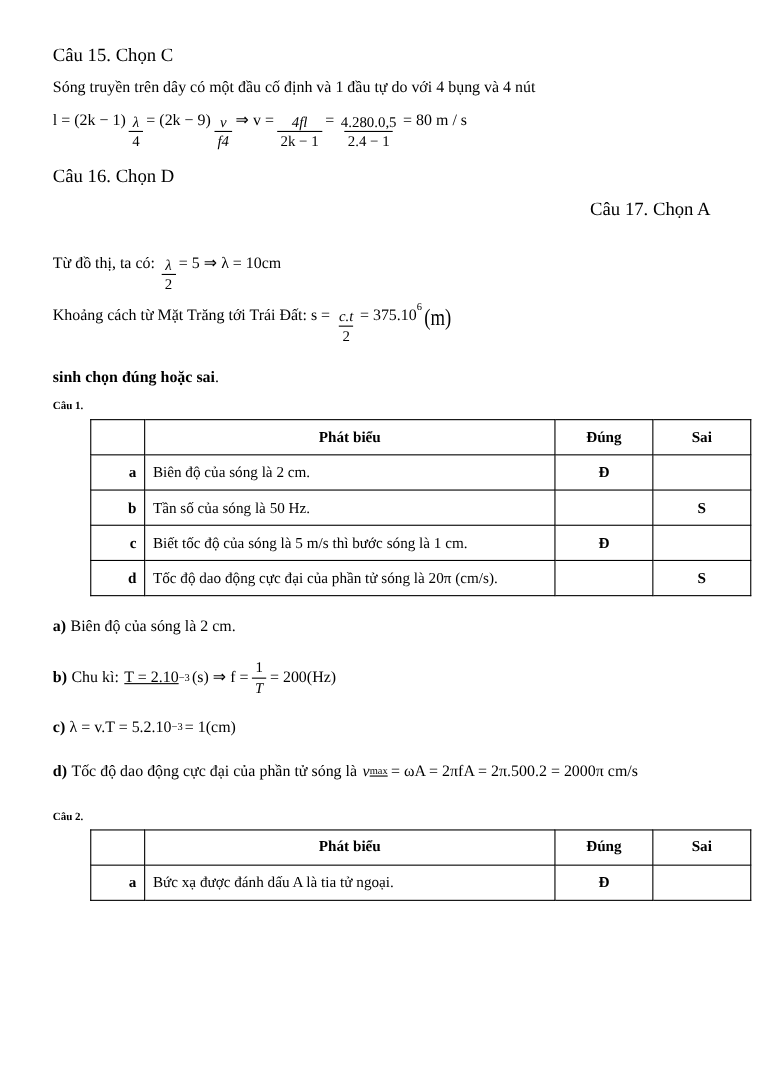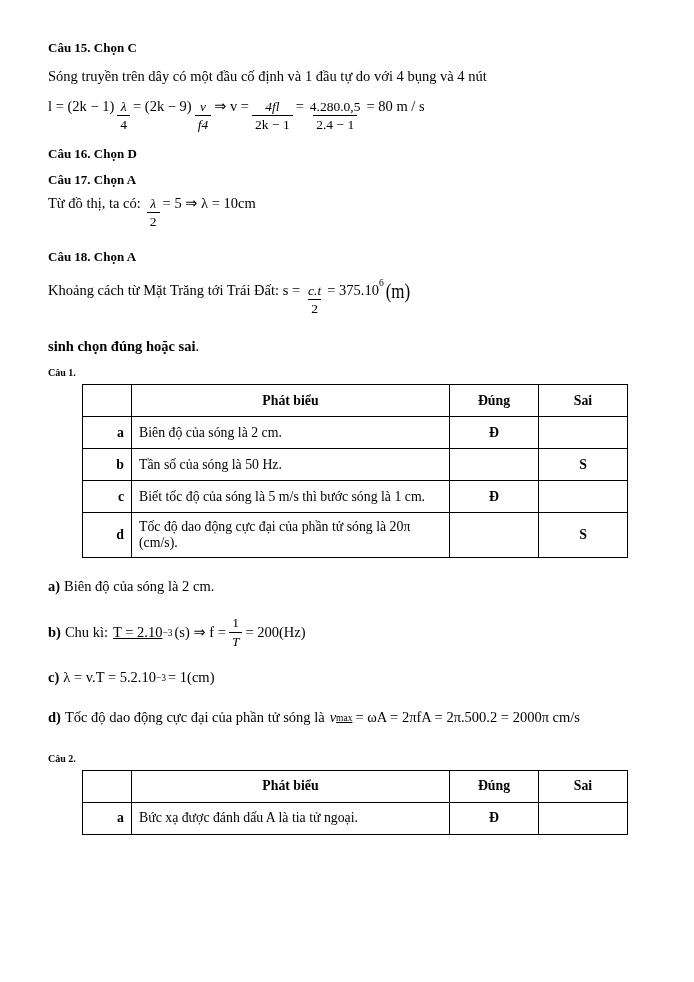--- a/index.html
+++ b/index.html
@@ -15,22 +15,22 @@
     overflow: hidden;
   }
   .page {
     position: relative;
     width: 694px;
     height: 982px;
     box-sizing: border-box;
     padding: 40px 48px 20px 48px;
   }
   .heading {
-    font-weight: bold;
-    font-size: 13px;
+    font-weight: normal;
+    font-size: 17px;
     margin: 0 0 10px 0;
   }
   .para {
     font-size: 14.5px;
     margin: 0 0 12px 0;
     line-height: 1.45;
   }
   .mathline {
     font-size: 14.5px;
     margin: 6px 0 14px 0;
@@ -82,21 +82,21 @@
     font-weight: normal;
   }
   .cau-label {
     font-weight: bold;
     font-size: 10px;
     margin: 10px 0 6px 0;
   }
   table.qtable {
     border-collapse: collapse;
     margin: 2px 0 10px 34px;
-    width: 546px;
+    width: 601px;
     table-layout: fixed;
   }
   table.qtable td, table.qtable th {
     border: 1px solid #000;
     font-size: 13.8px;
     padding: 6px 7px;
     vertical-align: middle;
     height: 19px;
   }
   table.qtable th {
@@ -163,32 +163,31 @@
     <span>=</span>
     <span class="frac">
       <span class="num">4.280.0,5</span>
       <span class="den">2.4 − 1</span>
     </span>
     <span>= 80 m / s</span>
   </div>
 
   <div class="heading">Câu 16. Chọn D</div>
 
-  <div class="heading" style="margin-bottom:8px;">Câu 17. Chọn A</div>
+  <div class="heading" style="margin-bottom:33px;text-align:right;">Câu 17. Chọn A</div>
 
   <div class="mathline">
     <span>Từ đồ thị, ta có:</span>
     <span class="frac" style="margin-left:6px;">
       <span class="num mi">λ</span>
       <span class="den">2</span>
     </span>
     <span>= 5 ⇒ λ = 10cm</span>
   </div>
 
-  <div class="heading" style="margin-top:20px; margin-bottom:18px;">Câu 18. Chọn A</div>
 
   <div class="mathline">
     <span>Khoảng cách từ Mặt Trăng tới Trái Đất: s =</span>
     <span class="frac" style="margin-left:5px;">
       <span class="num mi">c.t</span>
       <span class="den">2</span>
     </span>
     <span>= 375.10</span>
       <span class="sup">6</span>
     <span class="paren" style="margin-left:2px;">(m)</span>

